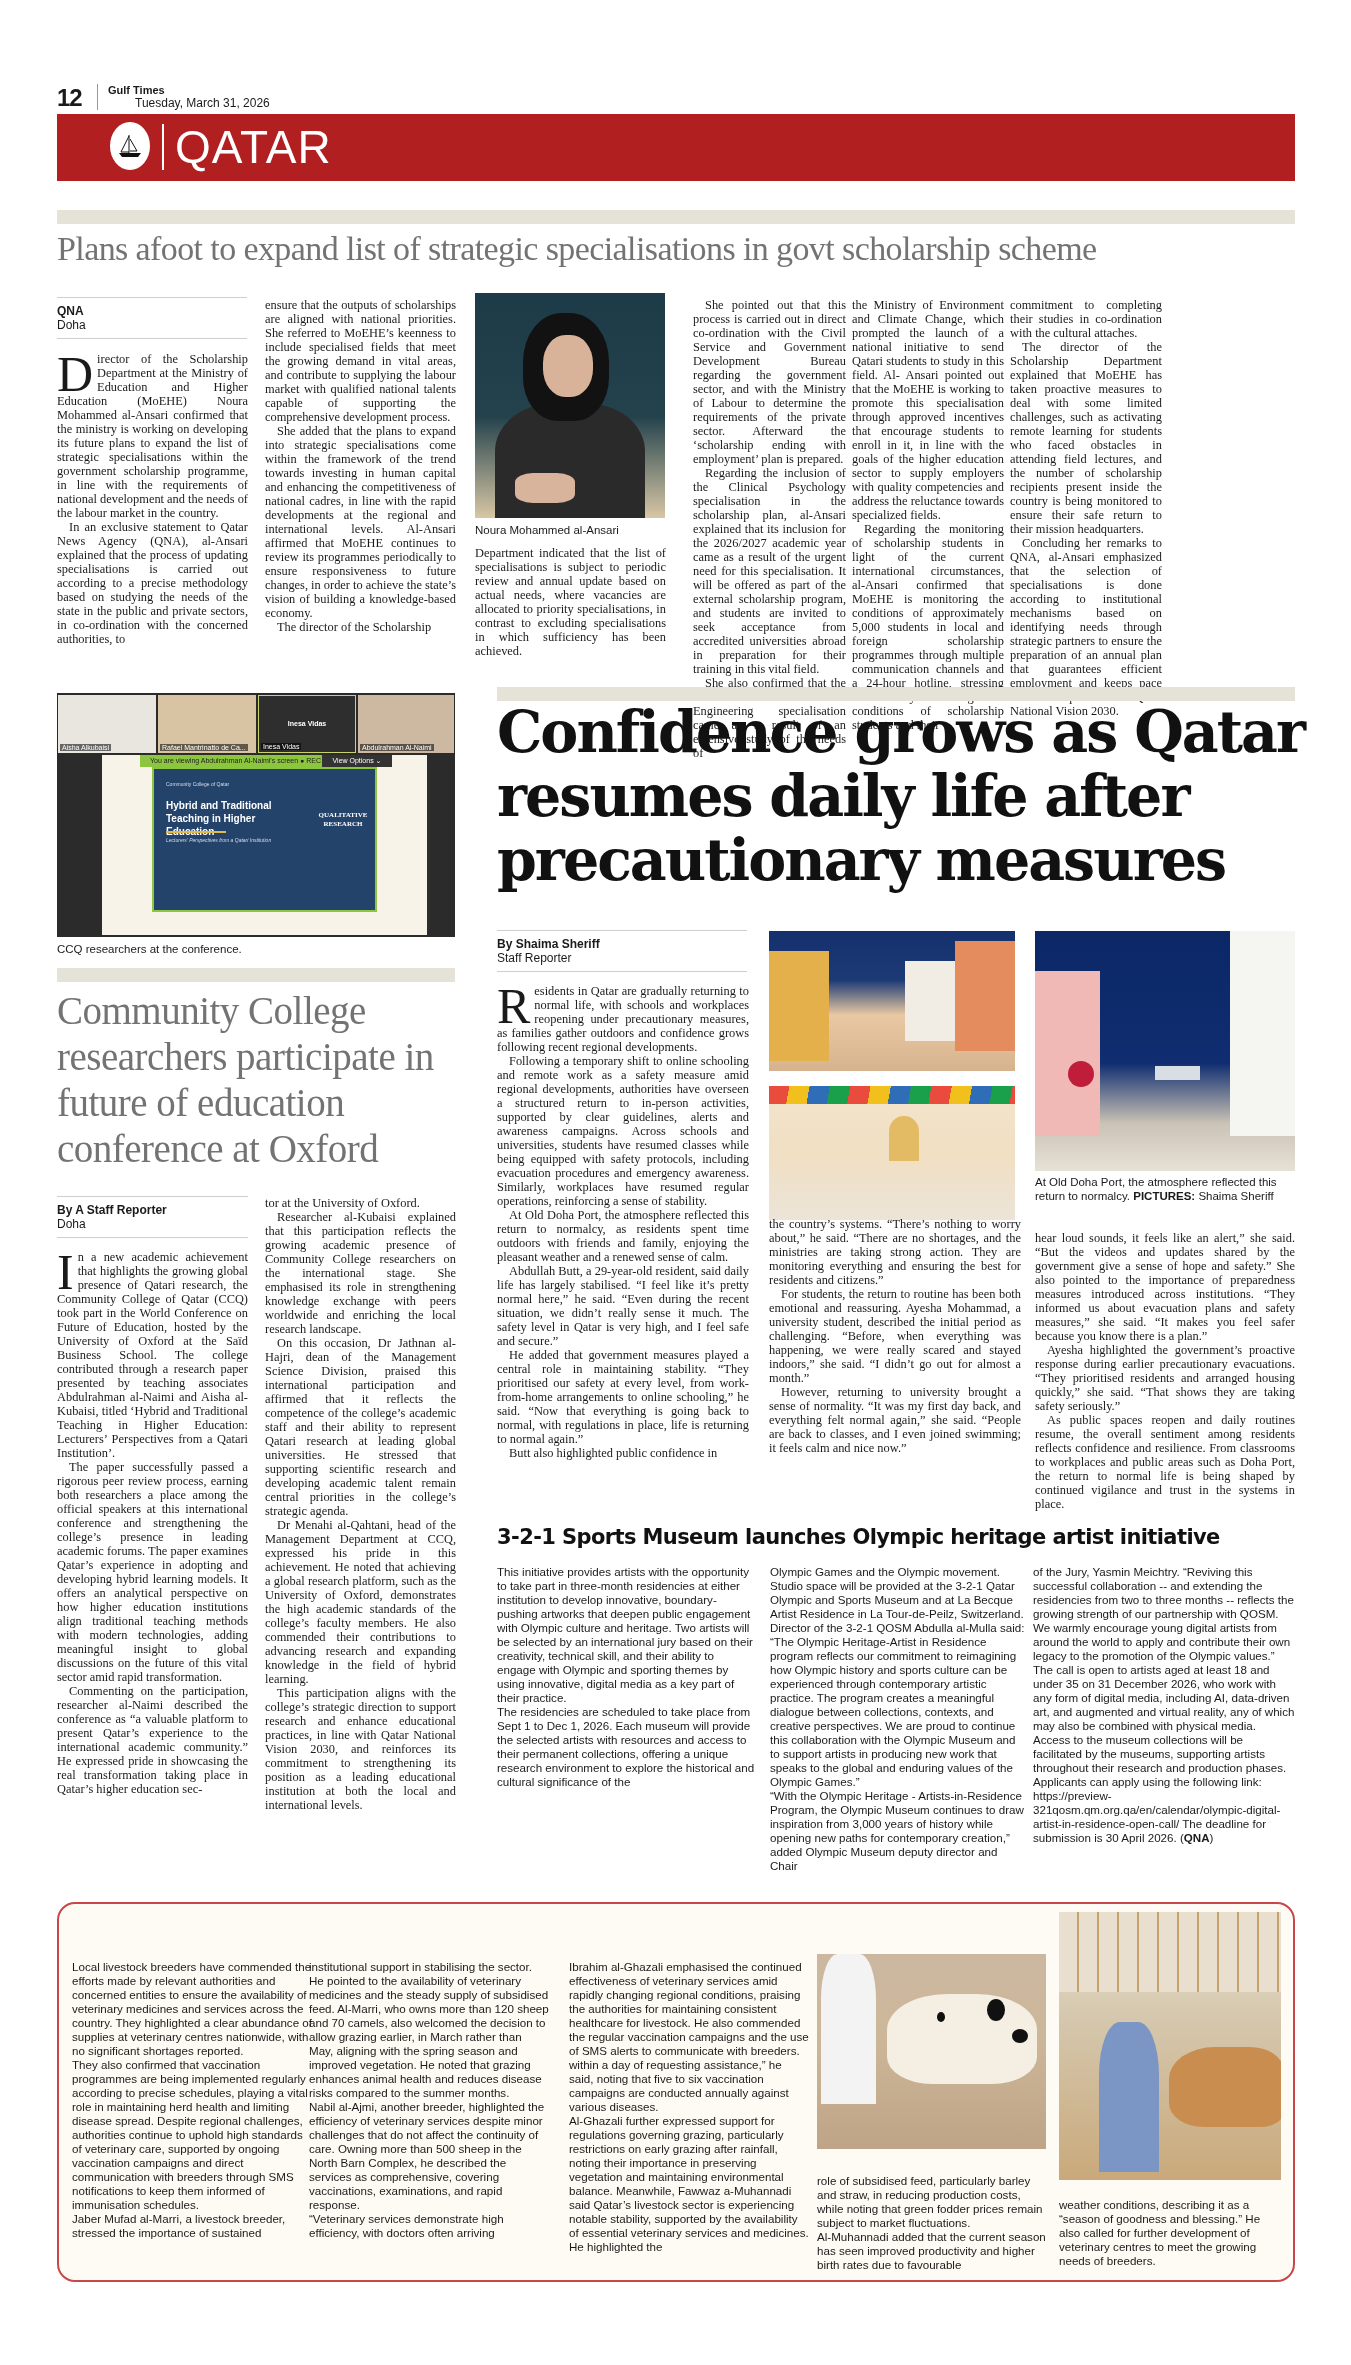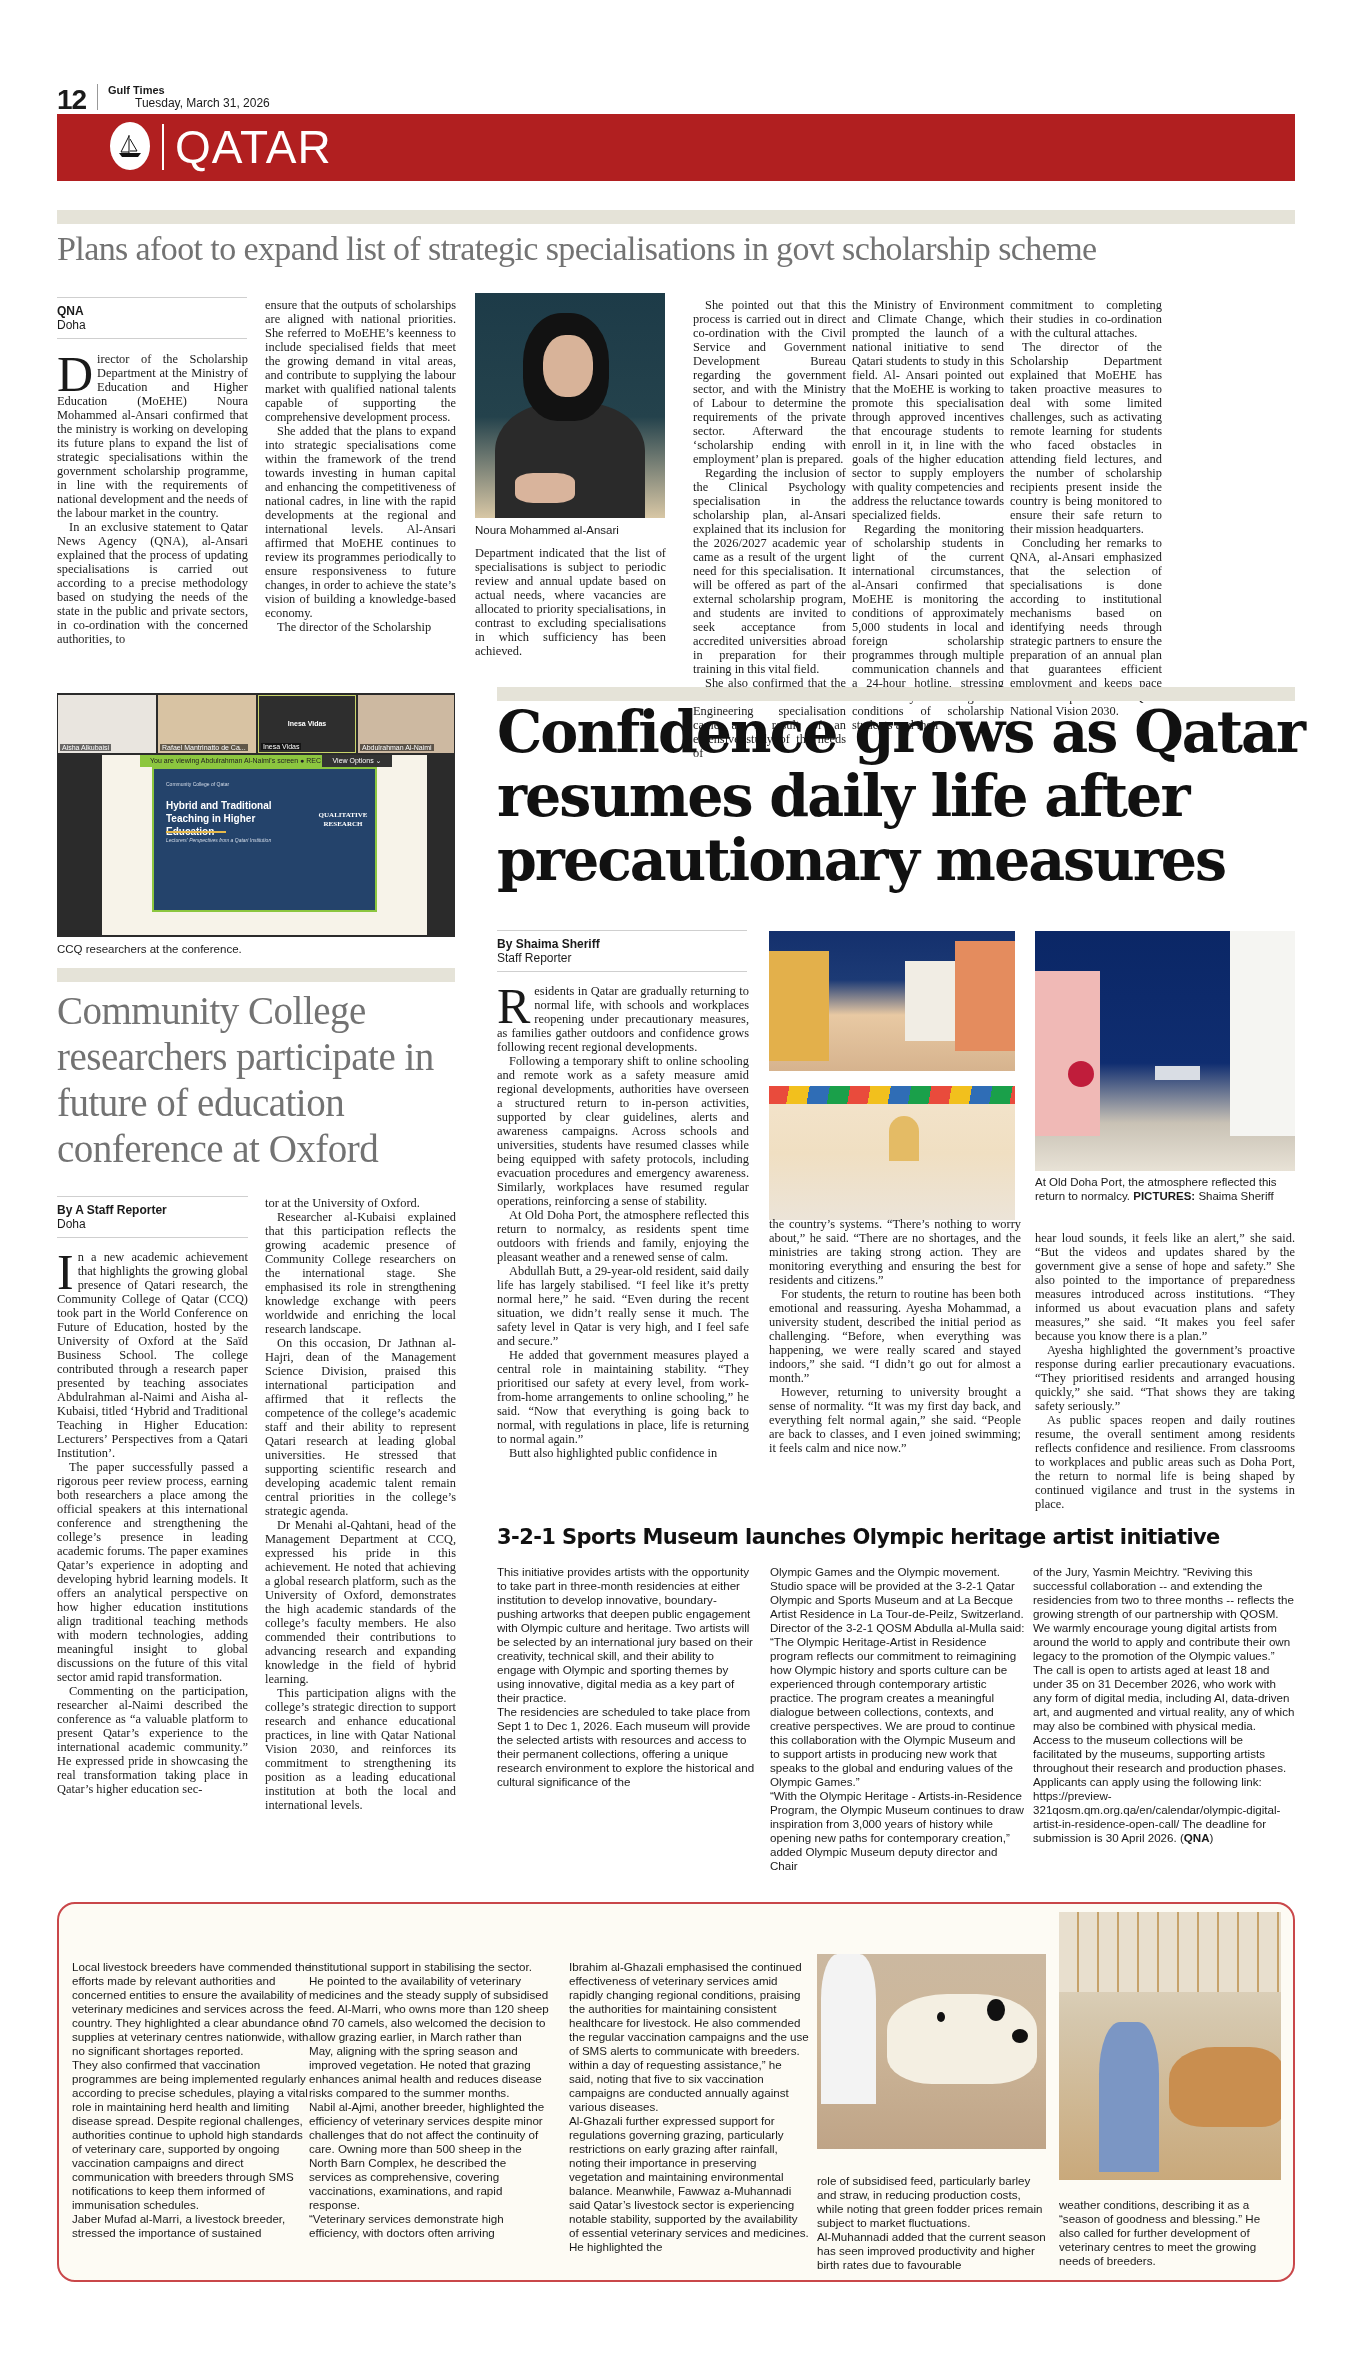--- a/index.html
+++ b/index.html
@@ -2,21 +2,21 @@
 <html><head>
 <meta charset="utf-8">
 <style>
   * { box-sizing: border-box; margin: 0; padding: 0; }
   html, body { width: 1351px; height: 2365px; background: #ffffff; overflow: hidden; }
   body { position: relative; color: #1a1a1a; font-family: "DejaVu Serif", serif; }
 
   .abs { position: absolute; }
 
   
-  .page-num { left: 57px; top: 84px; font-family: "Liberation Sans", sans-serif; font-size: 28px; font-weight: bold; letter-spacing: -1px; }
+  .page-num { left: 57px; top: 84px; font-family: "Liberation Sans", sans-serif; font-size: 24px; font-weight: bold; letter-spacing: -1px; }
   .page-sep { left: 97px; top: 84px; width: 1px; height: 26px; background: #999; }
   .pub-name { left: 108px; top: 84px; font-family: "Liberation Sans", sans-serif; font-size: 11px; font-weight: bold; line-height: 12px; }
   .pub-date { left: 108px; top: 97px; font-family: "Liberation Sans", sans-serif; font-size: 12px; line-height: 12px; margin-left: 27px; }
   .section-band { left: 57px; top: 114px; width: 1238px; height: 67px; background: #b11f20; }
   .logo-circle { left: 53px; top: 8px; width: 40px; height: 48px; border-radius: 50%; background: #fff; display:flex; align-items:center; justify-content:center; }
   .band-sep { left: 105px; top: 10px; width: 2px; height: 46px; background: #fff; }
   .section-title { left: 118px; top: 4px; font-family: "Liberation Sans", sans-serif; font-size: 46px; color: #fff; font-weight: normal; letter-spacing: 1px; line-height: 58px; }
   .grey-bar { background: #e5e3d8; height: 14px; }
 
   

